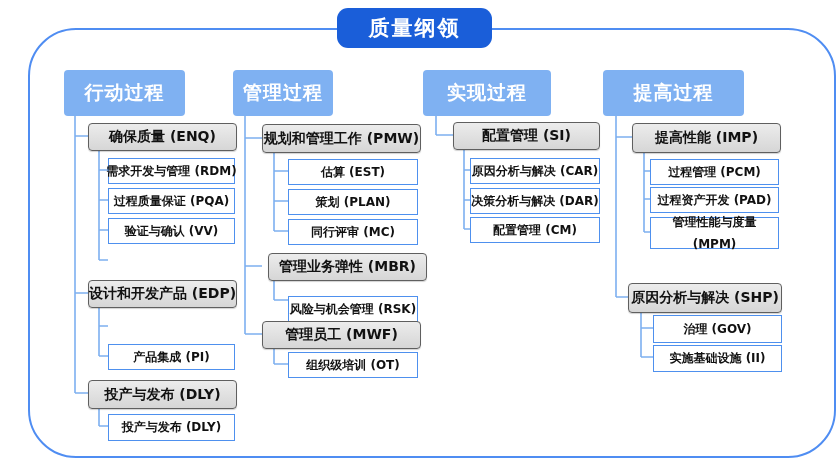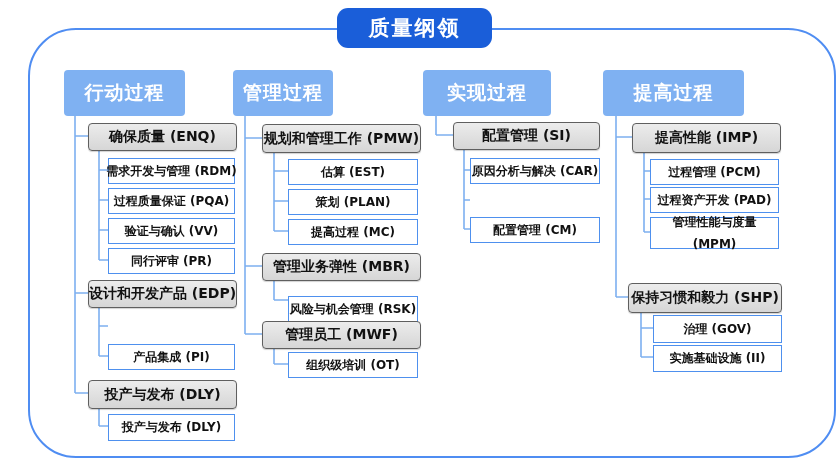--- a/index.html
+++ b/index.html
@@ -65,40 +65,40 @@
 
   <div class="col-header" style="left:64px;top:70px;width:121px;height:46px">行动过程</div>
   <div class="col-header" style="left:233px;top:70px;width:100px;height:46px">管理过程</div>
   <div class="col-header" style="left:603px;top:70px;width:141px;height:46px">提高过程</div>
   <div class="col-header" style="left:423px;top:70px;width:128px;height:46px">实现过程</div>
 
   <div class="node node-gray" style="left:88px;top:123px;width:147px;height:26px">确保质量 (ENQ)</div>
   <div class="node node-white" style="left:108px;top:158px;width:125px;height:24px">需求开发与管理 (RDM)</div>
   <div class="node node-white" style="left:108px;top:188px;width:125px;height:24px">过程质量保证 (PQA)</div>
   <div class="node node-white" style="left:108px;top:218px;width:125px;height:24px">验证与确认 (VV)</div>
-  <div class="node node-white" style="left:108px;top:248px;width:125px;height:24px">同行评审 (PR)</div>
   <div class="node node-gray" style="left:88px;top:280px;width:147px;height:26px">设计和开发产品 (EDP)</div>
   <div class="node node-white" style="left:108px;top:344px;width:125px;height:24px">产品集成 (PI)</div>
   <div class="node node-gray" style="left:88px;top:380px;width:147px;height:27px">投产与发布 (DLY)</div>
   <div class="node node-white" style="left:108px;top:414px;width:125px;height:25px">投产与发布 (DLY)</div>
 
   <div class="node node-gray" style="left:262px;top:124px;width:157px;height:27px">规划和管理工作 (PMW)</div>
   <div class="node node-white" style="left:288px;top:159px;width:128px;height:24px">估算 (EST)</div>
   <div class="node node-white" style="left:288px;top:189px;width:128px;height:24px">策划 (PLAN)</div>
-  <div class="node node-white" style="left:288px;top:219px;width:128px;height:24px">提高过程 (MC)</div>
-  <div class="node node-gray" style="left:262px;top:253px;width:157px;height:26px">管理业务弹性 (MBR)</div>
+  <div class="node node-white" style="left:288px;top:219px;width:128px;height:24px">同行评审 (MC)</div>
+  <div class="node node-gray" style="left:268px;top:253px;width:157px;height:26px">管理业务弹性 (MBR)</div>
   <div class="node node-white" style="left:288px;top:296px;width:128px;height:24px">风险与机会管理 (RSK)</div>
   <div class="node node-gray" style="left:262px;top:321px;width:157px;height:26px">管理员工 (MWF)</div>
   <div class="node node-white" style="left:288px;top:352px;width:128px;height:24px">组织级培训 (OT)</div>
 
   <div class="node node-gray" style="left:453px;top:122px;width:145px;height:26px">配置管理 (SI)</div>
   <div class="node node-white" style="left:470px;top:158px;width:128px;height:24px">原因分析与解决 (CAR)</div>
+  <div class="node node-white" style="left:470px;top:188px;width:128px;height:24px">决策分析与解决 (DAR)</div>
   <div class="node node-white" style="left:470px;top:217px;width:128px;height:24px">配置管理 (CM)</div>
 
   <div class="node node-gray" style="left:632px;top:123px;width:147px;height:28px">提高性能 (IMP)</div>
   <div class="node node-white" style="left:650px;top:159px;width:127px;height:24px">过程管理 (PCM)</div>
   <div class="node node-white" style="left:650px;top:187px;width:127px;height:24px">过程资产开发 (PAD)</div>
   <div class="node node-white wrap" style="left:650px;top:217px;width:127px;height:30px">管理性能与度量 (MPM)</div>
-  <div class="node node-gray" style="left:628px;top:283px;width:152px;height:28px">保持习惯和毅力 (SHP)</div>
+  <div class="node node-gray" style="left:628px;top:283px;width:152px;height:28px">原因分析与解决 (SHP)</div>
   <div class="node node-white" style="left:653px;top:315px;width:127px;height:26px">治理 (GOV)</div>
   <div class="node node-white" style="left:653px;top:345px;width:127px;height:25px">实施基础设施 (II)</div>
 
 </div>
 
 </body></html>

